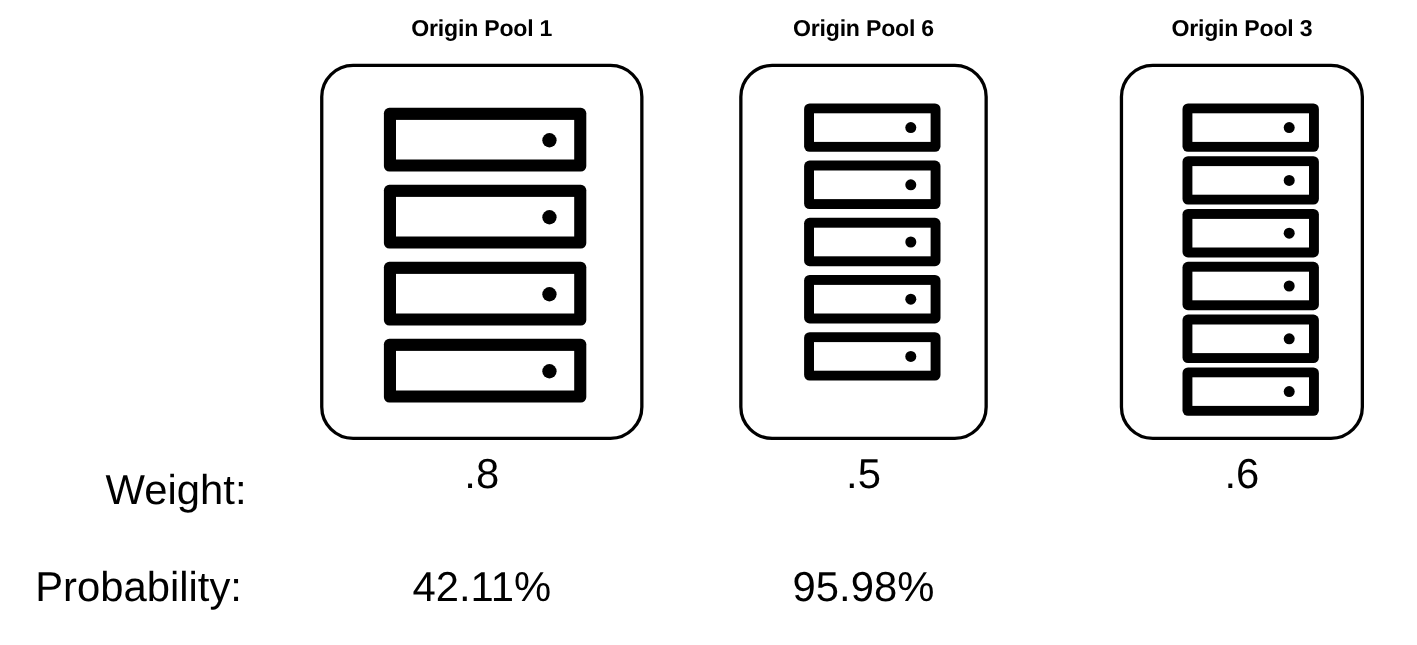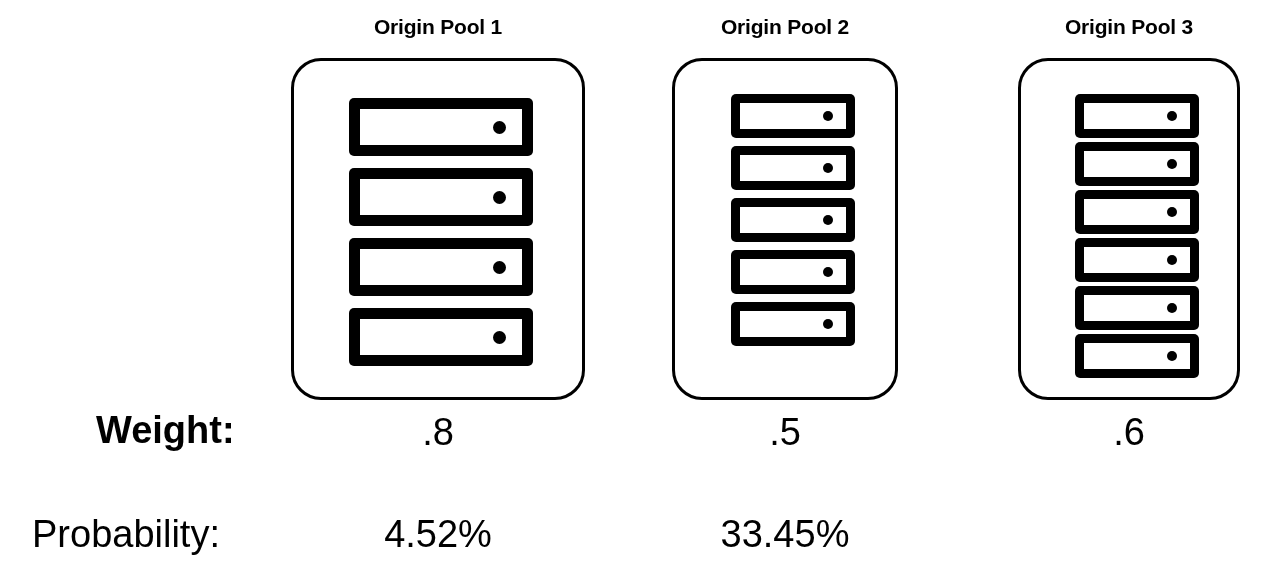--- a/index.html
+++ b/index.html
@@ -119,21 +119,21 @@
         </div>
         <div class="server" style="left:55px; top:247px; width:184px; height:58px;">
           <div class="slot" style="left:11px; top:11px; right:11px; bottom:11px;"></div>
           <div class="led" style="right:27px; top:23px; width:13px; height:13px;"></div>
         </div>
       </div>
     </div>
   </div>
 
   <div class="pool-column" style="left:672px; width:226px; height:400px;">
-    <div class="pool-title">Origin Pool 2</div>
+    <div class="pool-title">Origin Pool 6</div>
     <div class="pool-box" style="left:0px; top:58px; width:226px; height:342px;">
       <div class="servers">
         <div class="server" style="left:56px; top:33px; width:124px; height:44px;">
           <div class="slot" style="left:9px; top:9px; right:9px; bottom:9px;"></div>
           <div class="led" style="right:22px; top:17px; width:10px; height:10px;"></div>
         </div>
         <div class="server" style="left:56px; top:85px; width:124px; height:44px;">
           <div class="slot" style="left:9px; top:9px; right:9px; bottom:9px;"></div>
           <div class="led" style="right:22px; top:17px; width:10px; height:10px;"></div>
         </div>
@@ -178,22 +178,22 @@
           <div class="led" style="right:22px; top:17px; width:10px; height:10px;"></div>
         </div>
         <div class="server" style="left:54px; top:273px; width:124px; height:44px;">
           <div class="slot" style="left:9px; top:9px; right:9px; bottom:9px;"></div>
           <div class="led" style="right:22px; top:17px; width:10px; height:10px;"></div>
         </div>
       </div>
     </div>
   </div>
 
-  <div class="row-label" style="left:96px; top:408px;font-weight:bold;">Weight:</div>
+  <div class="row-label" style="left:96px; top:424px;">Weight:</div>
   <div class="row-value" style="left:291px; top:410px; width:294px;">.8</div>
   <div class="row-value" style="left:672px; top:410px; width:226px;">.5</div>
   <div class="row-value" style="left:1018px; top:410px; width:222px;">.6</div>
 
   <div class="row-label" style="left:32px; top:512px;">Probability:</div>
-  <div class="row-value" style="left:291px; top:512px; width:294px;">4.52%</div>
-  <div class="row-value" style="left:672px; top:512px; width:226px;">33.45%</div>
+  <div class="row-value" style="left:291px; top:512px; width:294px;">42.11%</div>
+  <div class="row-value" style="left:672px; top:512px; width:226px;">95.98%</div>
 
 </div>
 
 </body></html>

